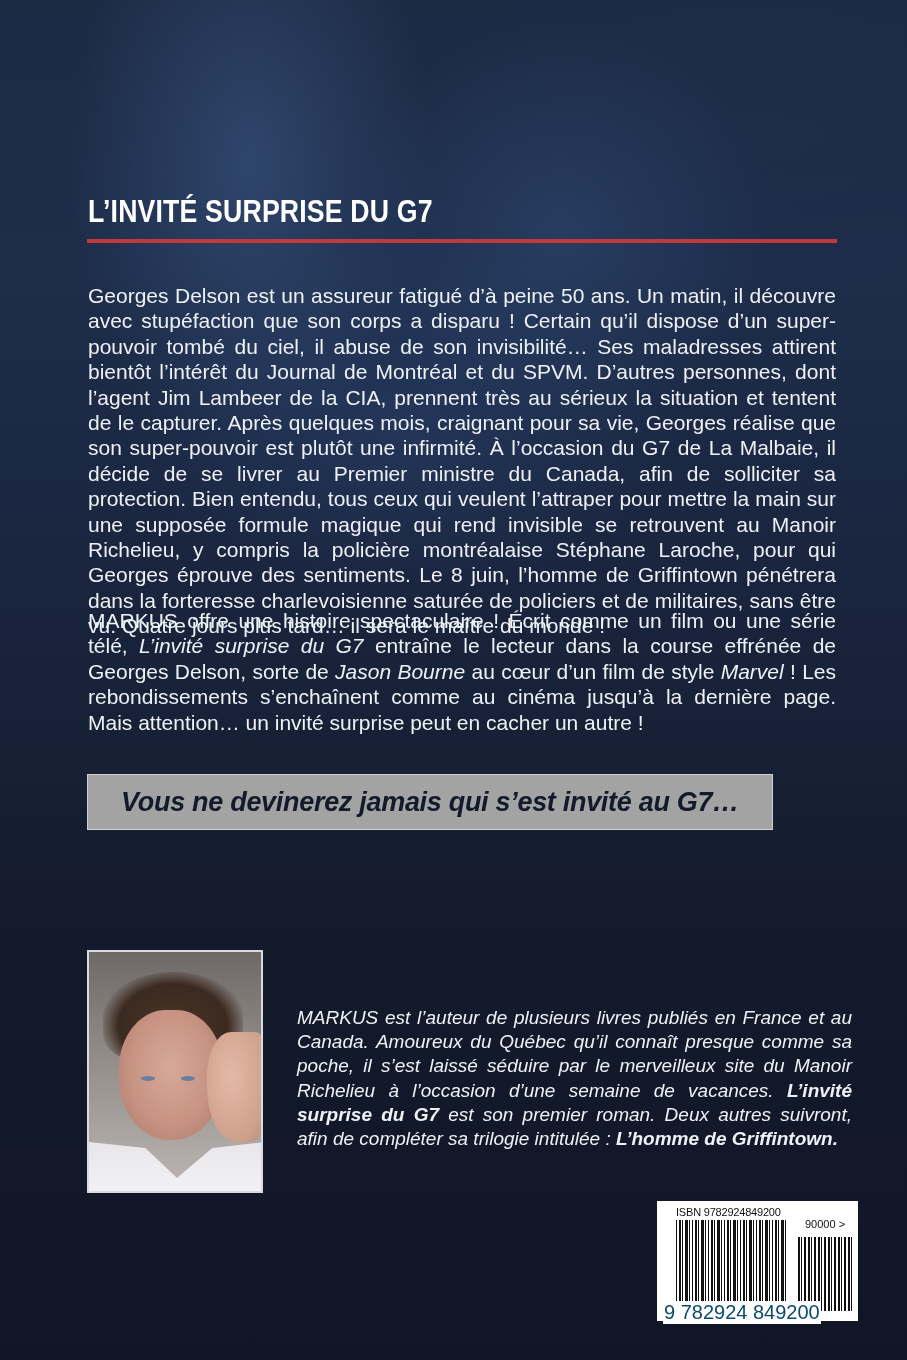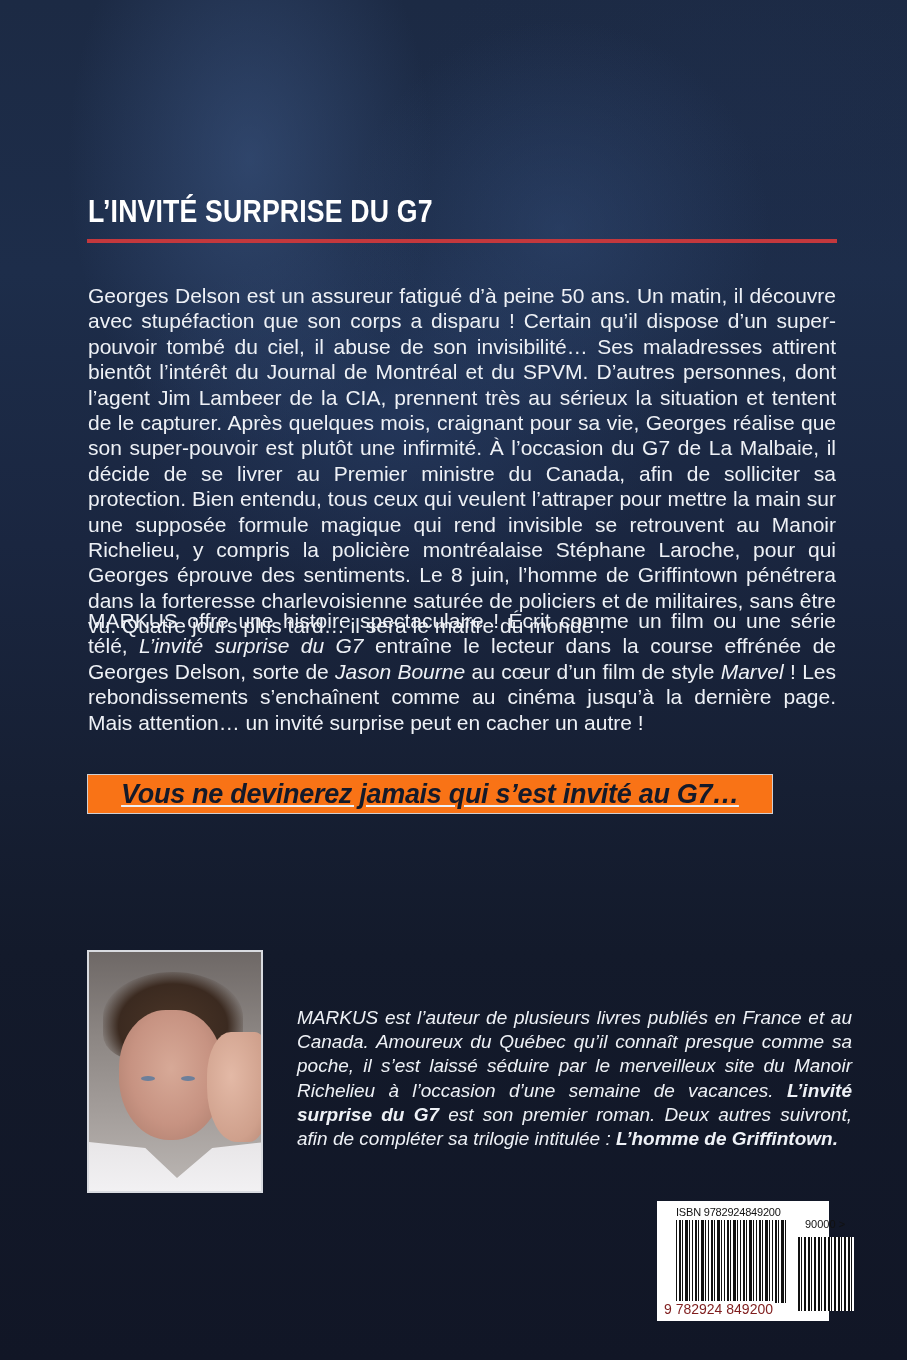--- a/index.html
+++ b/index.html
@@ -28,23 +28,23 @@
   .para {
     position: absolute; left: 88px; width: 748px;
     font-family: "Liberation Sans Narrow", "Liberation Sans", sans-serif;
     font-size: 21px; line-height: 25.4px; text-align: justify;
     color: #eef1f6; margin: 0;
   }
   .para-1 { top: 283px; }
   .para-2 { top: 608px; }
   .para i { font-style: italic; }
   .tagline-box {
-    position: absolute; left: 87px; top: 774px; width: 686px; height: 40px;
-    background: #f97316; border: 1px solid #cfcfd3; box-sizing: border-box;
-    display: flex; align-items: center; justify-content: center; text-decoration: underline;
+    position: absolute; left: 87px; top: 774px; width: 686px; height: 56px;
+    background: #a3a3a3; border: 1px solid #cfcfd3; box-sizing: border-box;
+    display: flex; align-items: center; justify-content: center;
   }
   .tagline-text {
     font-family: "Liberation Sans", sans-serif; font-weight: bold; font-style: italic;
     font-size: 27px; color: #141a2a; white-space: nowrap; letter-spacing: -0.3px;
   }
   .photo-frame {
     position: absolute; left: 87px; top: 950px; width: 176px; height: 243px;
     border: 2px solid #d9dbe0; box-sizing: border-box; overflow: hidden;
     background: linear-gradient(to bottom, #6e6866 0%, #8c8683 35%, #a29c99 65%, #bcb7b4 100%);
   }
@@ -71,21 +71,21 @@
     clip-path: polygon(0 0, 32% 10%, 50% 60%, 70% 10%, 100% 0, 100% 100%, 0 100%);
   }
   .bio {
     position: absolute; left: 283px; top: 992px; width: 555px;
     font-family: "Liberation Sans Narrow", "Liberation Sans", sans-serif;
     font-style: italic; font-size: 19px; line-height: 24.2px; text-align: justify;
     color: #eef1f6; margin: 14px;
   }
   .bio b { font-weight: bold; }
   .barcode {
-    position: absolute; left: 657px; top: 1201px; width: 172px; height: 120px;
+    position: absolute; left: 657px; top: 1201px; width: 201px; height: 120px;
     background: #ffffff; box-sizing: border-box; padding-left: 12px;
   }
   .isbn-label {
     position: absolute; left: 19px; top: 5px; font-family: "Liberation Sans Narrow", "Liberation Sans", sans-serif;
     font-size: 11px; color: #111; letter-spacing: -0.2px; white-space: nowrap;
   }
   .price-label {
     position: absolute; left: 148px; top: 17px; font-family: "Liberation Sans Narrow", "Liberation Sans", sans-serif;
     font-size: 11px; color: #111; white-space: nowrap;
   }
@@ -95,21 +95,21 @@
       #111 0 1px, #fff 1px 3px, #111 3px 5px, #fff 5px 6px, #111 6px 7px, #fff 7px 9px,
       #111 9px 12px, #fff 12px 13px, #111 13px 14px, #fff 14px 16px);
   }
   .bars-add {
     position: absolute; left: 141px; top: 36px; width: 56px; height: 74px;
     background: repeating-linear-gradient(to right,
       #111 0 2px, #fff 2px 3px, #111 3px 4px, #fff 4px 6px, #111 6px 8px, #fff 8px 10px);
   }
   .isbn-digits {
     position: absolute; left: 6px; top: 100px; font-family: "Liberation Sans Narrow", "Liberation Sans", sans-serif;
-    font-size: 14px; color: #7f1d1d; white-space: nowrap; background: #fff; padding: 0 1px; letter-spacing: 0px;
+    font-size: 20px; color: #0c4a6e; white-space: nowrap; background: #fff; padding: 0 1px; letter-spacing: 0px;
   }
 </style>
 </head>
 <body>
 
 <h1 class="title">L’INVITÉ SURPRISE DU G7</h1>
 <div class="rule"></div>
 
 <p class="para para-1">Georges Delson est un assureur fatigué d’à peine 50 ans. Un matin, il découvre avec stupéfaction que son corps a disparu ! Certain qu’il dispose d’un super-pouvoir tombé du ciel, il abuse de son invisibilité… Ses maladresses attirent bientôt l’intérêt du Journal de Montréal et du SPVM. D’autres personnes, dont l’agent Jim Lambeer de la CIA, prennent très au sérieux la situation et tentent de le capturer. Après quelques mois, craignant pour sa vie, Georges réalise que son super-pouvoir est plutôt une infirmité. À l’occasion du G7 de La Malbaie, il décide de se livrer au Premier ministre du Canada, afin de solliciter sa protection. Bien entendu, tous ceux qui veulent l’attraper pour mettre la main sur une supposée formule magique qui rend invisible se retrouvent au Manoir Richelieu, y compris la policière montréalaise Stéphane Laroche, pour qui Georges éprouve des sentiments. Le 8 juin, l’homme de Griffintown pénétrera dans la forteresse charlevoisienne saturée de policiers et de militaires, sans être vu. Quatre jours plus tard… il sera le maître du monde !</p>
 

